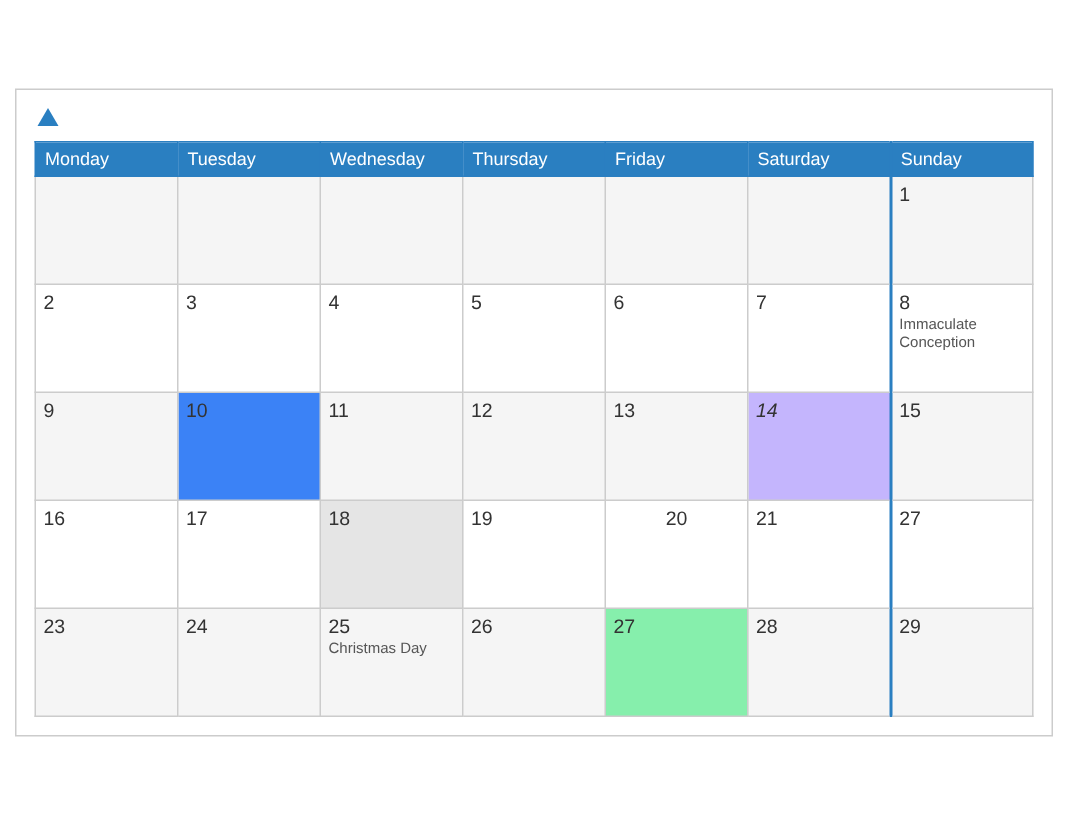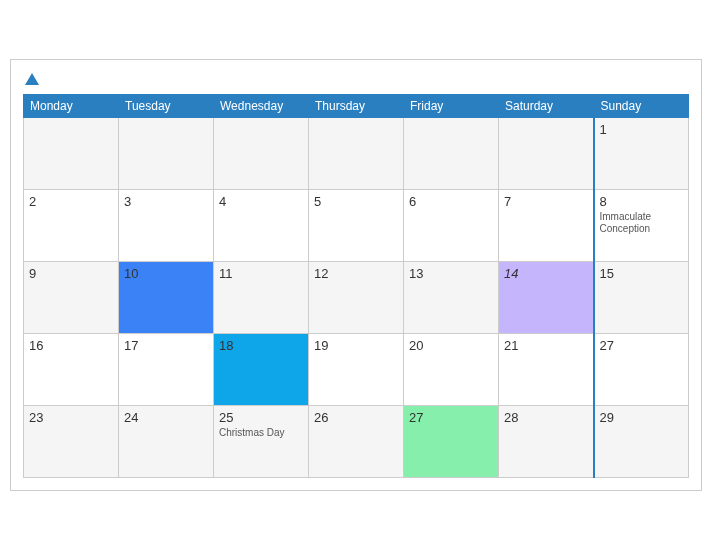--- a/index.html
+++ b/index.html
@@ -196,27 +196,27 @@
             <span class="day-num">15</span>
           </td>
         </tr>
         <tr>
           <td style="background: rgb(255, 255, 255);">
             <span class="day-num">16</span>
           </td>
           <td style="background: rgb(255, 255, 255);">
             <span class="day-num">17</span>
           </td>
-          <td style="background: #0ea5e9;">
+          <td style="background: #e5e5e5;">
             <span class="day-num">18</span>
           </td>
           <td style="background: rgb(255, 255, 255);">
             <span class="day-num">19</span>
           </td>
-          <td style="background: rgb(255, 255, 255);">
+          <td style="background: rgb(255, 255, 255); text-align: center;">
             <span class="day-num">20</span>
           </td>
           <td style="background: rgb(255, 255, 255);">
             <span class="day-num">21</span>
           </td>
           <td class="sunday-col" style="background: rgb(255, 255, 255);">
             <span class="day-num">27</span>
           </td>
         </tr>
         <tr>

